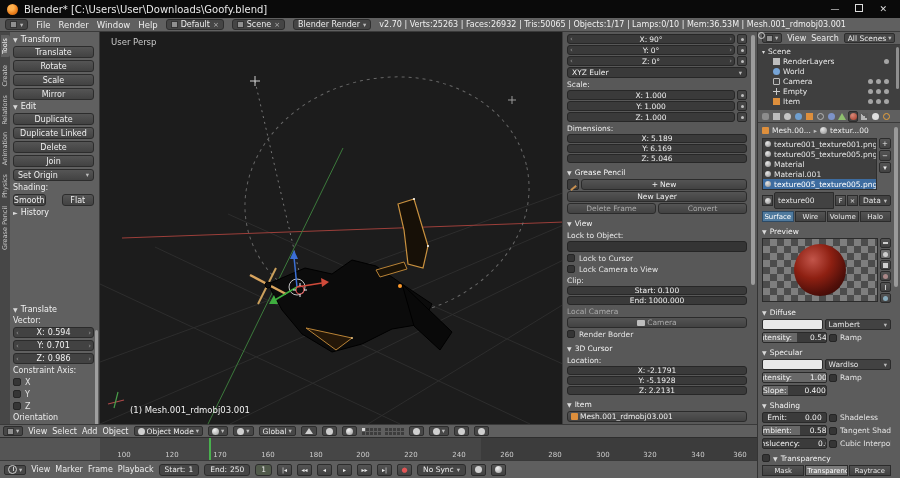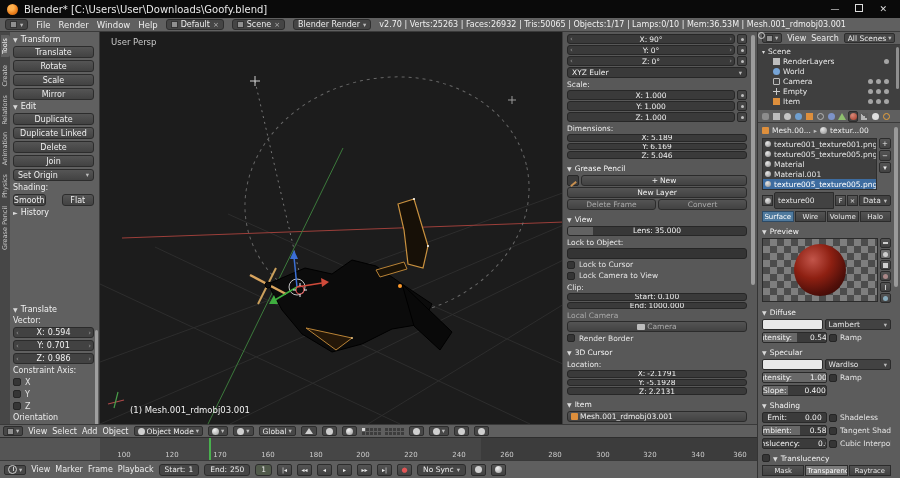--- a/index.html
+++ b/index.html
@@ -477,25 +477,20 @@
           </div>
           <div class="npbtn dim" style="flex:1">
             <span>Convert</span>
           </div>
         </div>
 
       <div class="np-hdr">
           <span class="tri">▼</span>
           <span>View</span>
         </div>
-      <div class="np-slider">
-          <i class="fill" style="width:14%"></i>
-          <span>Lens:</span>
-          <span>35.000</span>
-        </div>
       <div class="npl">Lock to Object:</div>
       <div class="objfield"></div>
       <div class="cbrow">
           <span class="cb"></span>
           <span>Lock to Cursor</span>
         </div>
       <div class="cbrow">
           <span class="cb"></span>
           <span>Lock Camera to View</span>
         </div>
@@ -952,21 +947,21 @@
             <span>0.000</span>
           </div>
         <div class="cbline">
             <span class="cb"></span>
             <span>Cubic Interpolation</span>
           </div>
       </div>
       <div class="phdr">
           <span class="cb"></span>
           <span class="tri">▼</span>
-          <span>Translucency</span>
+          <span>Transparency</span>
         </div>
       <div class="transp-btns">
         <span class="tpb">Mask</span>
         <span class="tpb active">Z Transparency</span>
         <span class="tpb">Raytrace</span>
       </div>
       <div class="pr-scroll"></div>
     </div>
   </div>
 

